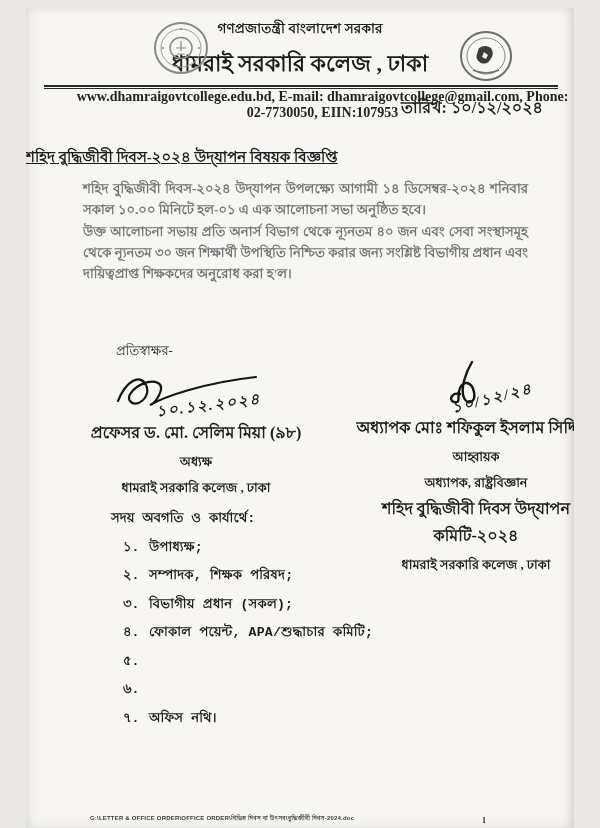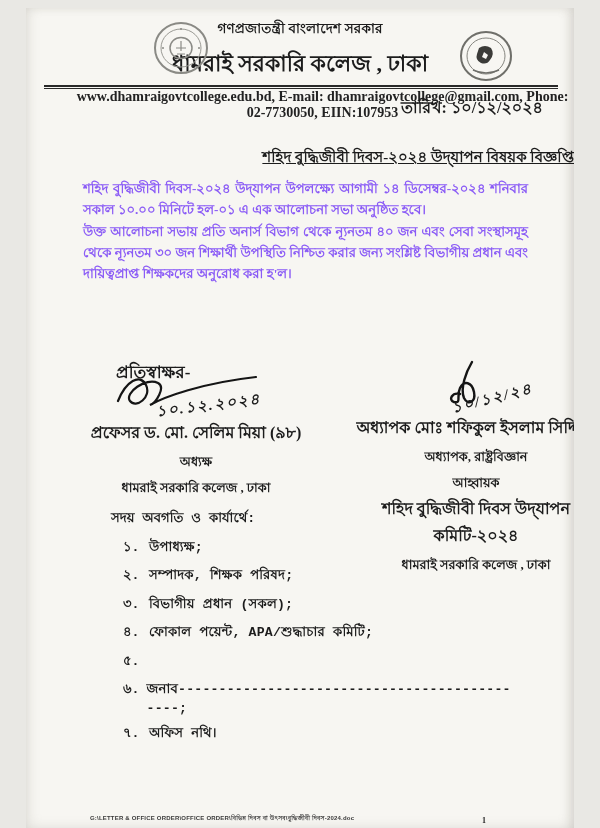--- a/index.html
+++ b/index.html
@@ -33,34 +33,34 @@
   }
 
   .date-line {
     position: absolute; top: 87px; right: 31px;
     font-size: 16px; font-weight: bold;
   }
 
   
   .notice-title {
     position: absolute; top: 137px; left: 0; width: 100%;
-    text-align: right; font-size: 15px; font-weight: bold;
+    text-align: left; font-size: 15px; font-weight: bold;
     text-decoration: underline;
   }
 
   .para {
     position: absolute; left: 57px; right: 46px;
     font-size: 13.2px; line-height: 21px; text-align: justify; font-weight: bold;
-    color: #8b5cf6;
+    color: #737373;
   }
   .para.p1 { top: 170px; }
   .para.p2 { top: 213px; }
   .para.p3 { top: 260px; }
 
-  .countersign { position: absolute; top: 351px; left: 90px; font-size: 17px; font-weight: bold; }
+  .countersign { position: absolute; top: 333px; left: 90px; font-size: 13px; font-weight: normal; }
 
   
   .sig-block { position: absolute; text-align: center; }
   .sig-left  { left: 60px;  top: 355px; width: 220px; }
   .sig-right { left: 330px; top: 350px; width: 240px; }
 
   .sig-art { position: relative; height: 55px; }
   .sig-art svg { position: absolute; left: 20px; top: 0; }
   .sig-date {
     position: absolute; font-size: 15px; font-weight: bold;
@@ -152,22 +152,22 @@
   </div>
 
   <div class="sig-block sig-right">
     <div class="sig-art">
       <svg width="180" height="55" viewBox="0 0 180 55">
         <path d="M96 4 C90 14, 84 30, 88 40 C92 48, 100 44, 98 34 C96 24, 88 22, 84 30 C80 38, 86 46, 78 44 C72 42, 76 34, 84 36" fill="none" stroke="#151515" stroke-width="2.4" stroke-linecap="round"></path>
       </svg>
       <span class="sig-date">১০/১২/২৪</span>
     </div>
     <div class="sig-name">অধ্যাপক মোঃ শফিকুল ইসলাম সিদ্দিকি</div>
+    <div class="sig-line">আহ্বায়ক</div>
     <div class="sig-line">অধ্যাপক, রাষ্ট্রবিজ্ঞান</div>
-    <div class="sig-line">আহ্বায়ক</div>
     <div class="sig-name">শহিদ বুদ্ধিজীবী দিবস উদ্‌যাপন কমিটি-২০২৪</div>
     <div class="sig-line">ধামরাই সরকারি কলেজ , ঢাকা</div>
   </div>
 
   <div class="dist">
     <div class="dist-heading">সদয় অবগতি ও কার্যার্থে:</div>
 
     <div class="dist-item">
       <span class="dist-num">১.</span>
       <span class="dist-text">উপাধ্যক্ষ;</span>
@@ -182,21 +182,20 @@
     </div>
     <div class="dist-item">
       <span class="dist-num">৪.</span>
       <span class="dist-text">ফোকাল পয়েন্ট, APA/শুদ্ধাচার কমিটি;</span>
     </div>
     <div class="dist-item">
       <span class="dist-num">৫.</span>
     </div>
     <div class="dist-item">
       <span class="dist-num">৬.</span>
-      <span class="dist-text">জনাব---------------------------------------------;</span>
     </div>
     <div class="dist-item">
       <span class="dist-num">৭.</span>
       <span class="dist-text">অফিস নথি।</span>
     </div>
   </div>
 
   <div class="footer-path">G:\LETTER &amp; OFFICE ORDER\OFFICE ORDER\বিভিন্ন দিবস বা উৎসব\বুদ্ধিজীবী দিবস-2024.doc</div>
   <div class="footer-page">1</div>
   <div class="scan-smudge"></div>

